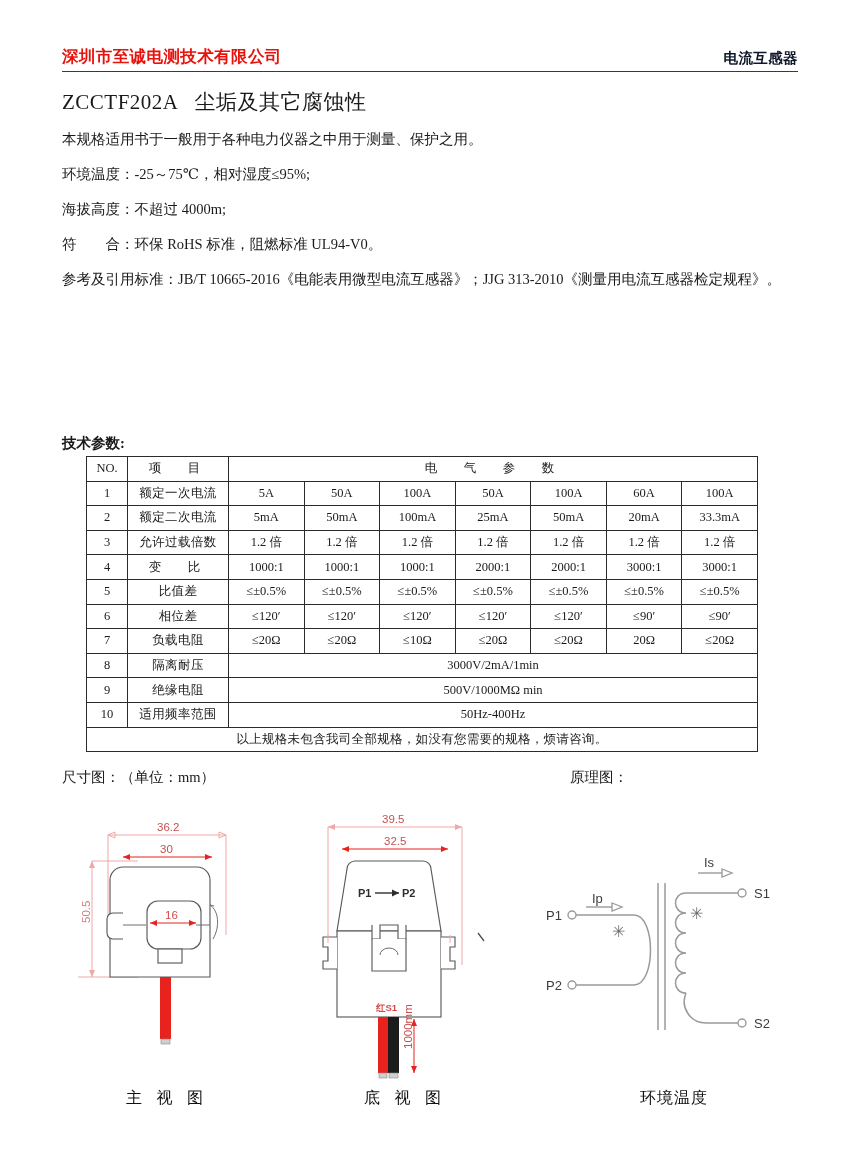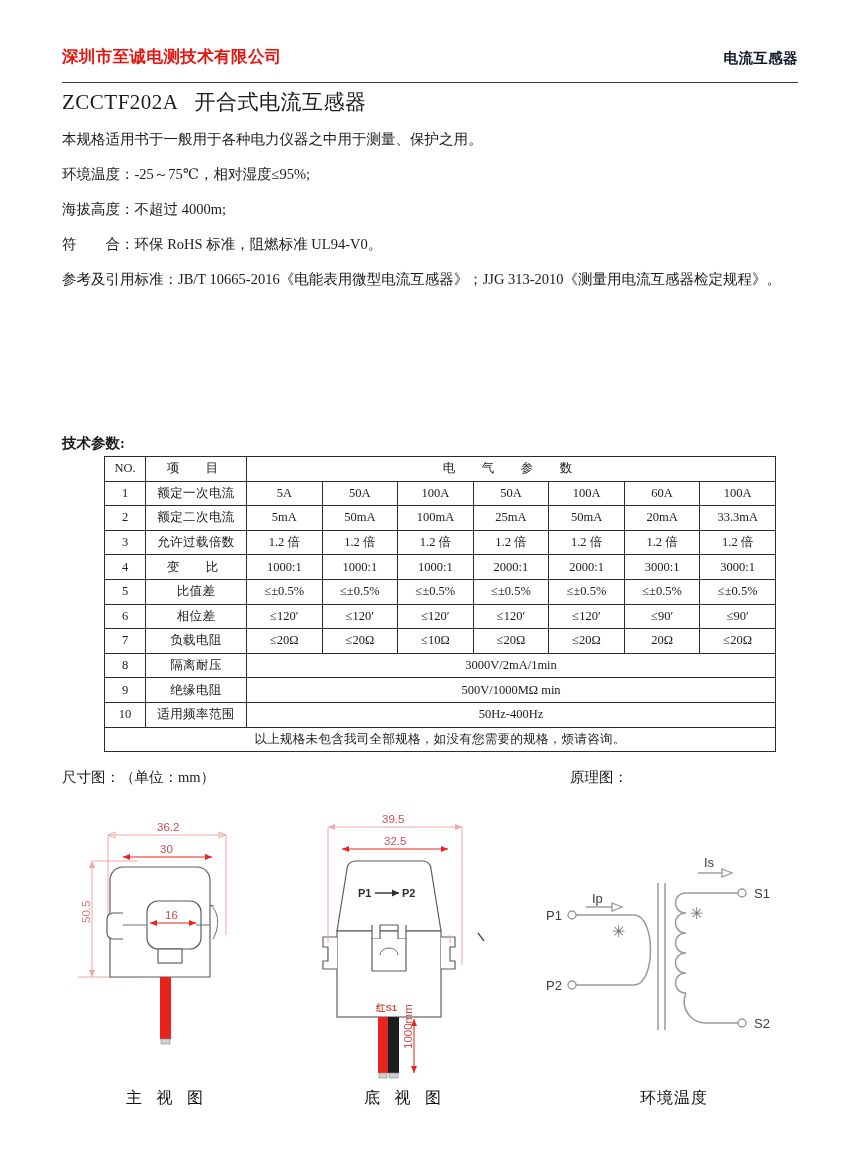--- a/index.html
+++ b/index.html
@@ -8,40 +8,40 @@
     width:860px;height:1160px;background:#ffffff;
     font-family:"Liberation Serif","DejaVu Serif",serif;
     color:#1a1a1a;overflow:hidden;position:relative;
   }
   .page{position:relative;width:860px;height:1160px;padding:0;box-sizing:border-box;}
 
   
   .hdr{
     position:absolute;left:62px;top:46px;width:736px;
     display:flex;justify-content:space-between;align-items:flex-end;
-    border-bottom:1.6px solid #3a3a3a;padding-bottom:14px;
+    border-bottom:1.6px solid #3a3a3a;padding-bottom:3px;
   }
   .hdr-company{color:#e8120c;font-size:16.5px;font-weight:bold;letter-spacing:.4px;}
   .hdr-cat{color:#0f172a;font-size:14.5px;font-weight:bold;letter-spacing:.4px;}
 
   .title{
     position:absolute;left:62px;top:88px;width:736px;
     font-size:21px;letter-spacing:.5px;white-space:pre;
   }
 
   
   .intro{position:absolute;left:62px;top:128px;width:738px;}
   .intro .lbl{font-size:14.5px;font-weight:bold;margin:0 0 13px 0;}
   .intro p{font-size:14.5px;margin:0 0 13px 0;line-height:1.52;}
   .intro p.wrap{margin-bottom:13px;text-align:justify;}
 
   .tech-lbl{position:absolute;left:62px;top:434px;font-size:14.5px;font-weight:bold;}
 
   
-  .tbl-wrap{position:absolute;left:104px;top:456px;width:616px;}
+  .tbl-wrap{position:absolute;left:86px;top:456px;width:616px;}
   table.spec{border-collapse:collapse;width:672px;table-layout:fixed;}
   table.spec td{
     border:1px solid #2b2b2b;
     text-align:center;vertical-align:middle;
     font-size:12.5px;height:23.6px;padding:0 1px;
     font-family:"Liberation Serif","DejaVu Serif",serif;
   }
   td.no{width:38px;}
   td.item{width:98px;letter-spacing:.4px;}
   td.val{width:76.5px;}
@@ -80,21 +80,21 @@
 </head>
 <body>
 
 <div class="page">
 
   <div class="hdr">
     <span class="hdr-company">深圳市至诚电测技术有限公司</span>
     <span class="hdr-cat">电流互感器</span>
   </div>
 
-  <div class="title">ZCCTF202A   开合式电流互感器</div>
+  <div class="title">ZCCTF202A   尘垢及其它腐蚀性</div>
 
   <div class="intro">
     <p>本规格适用书于一般用于各种电力仪器之中用于测量、保护之用。</p>
     <p>环境温度：-25～75℃，相对湿度≤95%;</p>
     <p>海拔高度：不超过 4000m;</p>
     <p>符　　合：环保 RoHS 标准，阻燃标准 UL94-V0。</p>
     <p class="wrap">参考及引用标准：JB/T 10665-2016《电能表用微型电流互感器》；JJG 313-2010《测量用电流互感器检定规程》。</p>
   </div>
 
   <div class="tech-lbl">技术参数:</div>

